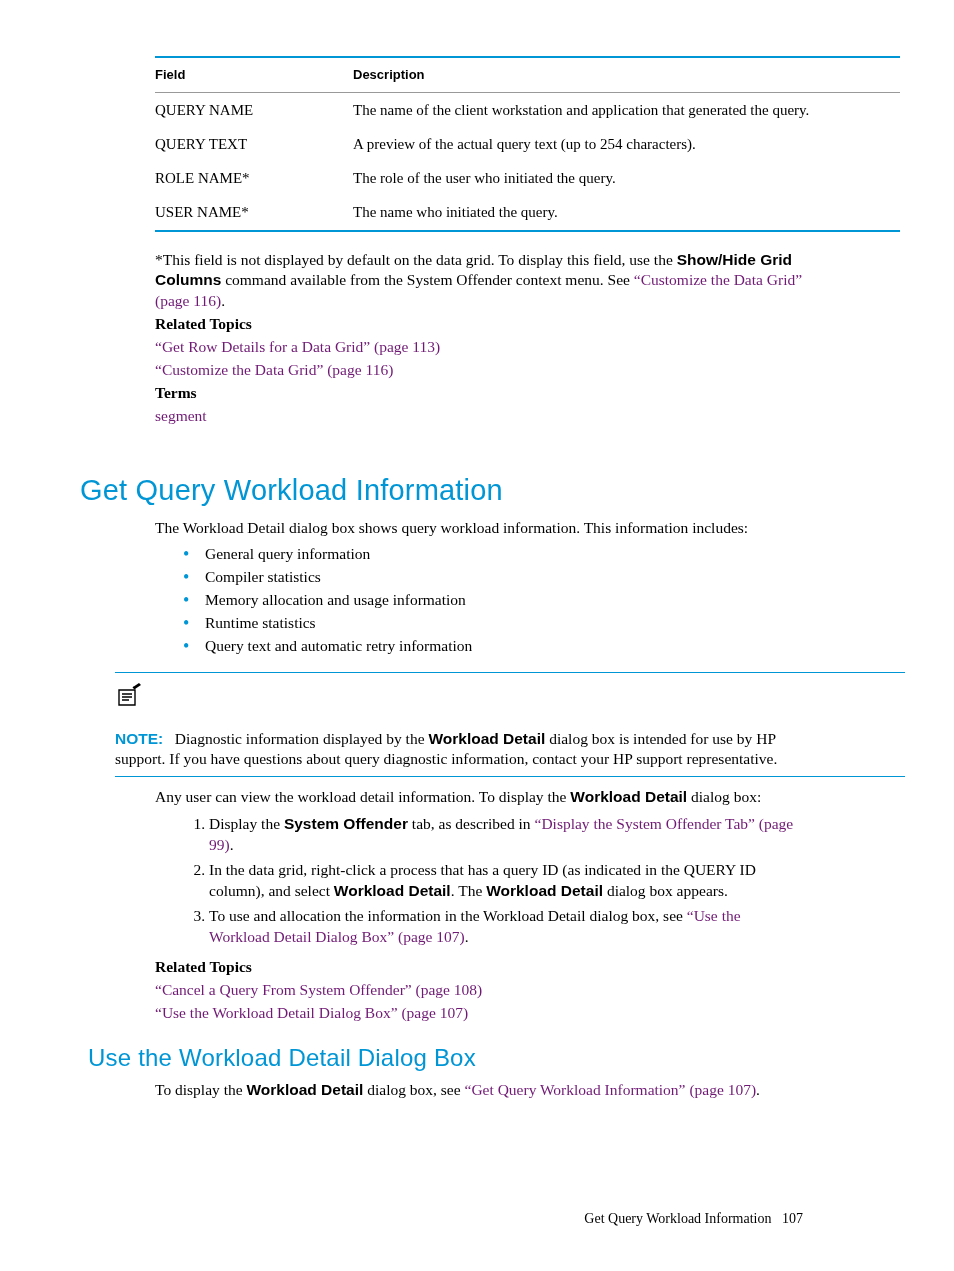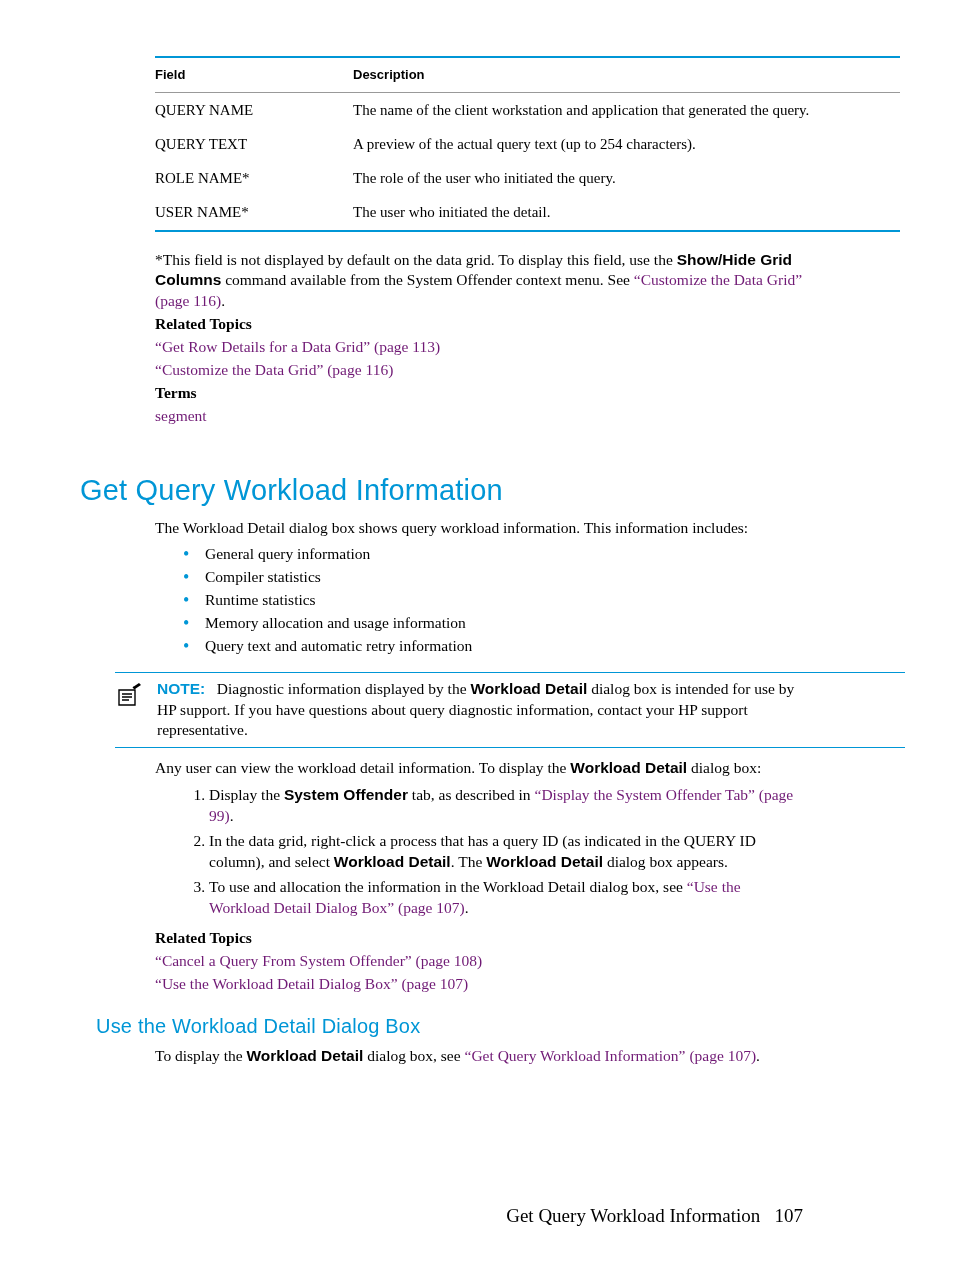--- a/index.html
+++ b/index.html
@@ -51,22 +51,22 @@
     font-weight: 300;
     color: #0096d6;
     font-size: 29px;
     margin: 44px 0 8px 20px;
     letter-spacing: 0.2px;
   }
   h2.subsection {
     font-family: Arial, Helvetica, sans-serif;
     font-weight: 300;
     color: #0096d6;
-    font-size: 20px;
-    margin: 18px 0 6px 36px;
+    font-size: 24px;
+    margin: 18px 0 6px 28px;
     letter-spacing: 0.2px;
   }
   ul.bullets {
     margin: 4px 0 11px 0;
     padding-left: 50px;
     list-style: none;
   }
   ul.bullets li {
     position: relative;
     padding: 1px 0;
@@ -86,20 +86,21 @@
   .note-rule {
     border: none;
     border-top: 1.5px solid #0096d6;
     margin: 0 0 6px 0;
     width: 790px;
   }
   .note-row {
     display: flex;
     align-items: flex-start;
     gap: 14px;
+    flex-direction: column;
   }
   .note-icon {
     flex: 0 0 28px;
     margin-top: 2px;
   }
   .note-text { flex: 1; }
   .note-label {
     font-family: Arial, Helvetica, sans-serif;
     font-weight: bold;
     color: #0096d6;
@@ -108,21 +109,21 @@
     margin: 5px 0 0 0;
     padding-left: 54px;
   }
   ol.steps li {
     padding: 1px 0 3px 0;
   }
   .footer {
     position: absolute;
     bottom: 42px;
     right: 60px;
-    font-size: 19px;
+    font-size: 14px;
   }
 </style>
 </head>
 <body>
 
 <div class="page">
 
   <table class="field-table">
     <thead>
       <tr>
@@ -138,21 +139,21 @@
       <tr>
         <td>QUERY TEXT</td>
         <td>A preview of the actual query text (up to 254 characters).</td>
       </tr>
       <tr>
         <td>ROLE NAME*</td>
         <td>The role of the user who initiated the query.</td>
       </tr>
       <tr>
         <td>USER NAME*</td>
-        <td>The user who initiated the detail.</td>
+        <td>The name who initiated the query.</td>
       </tr>
     </tbody>
   </table>
 
   <div class="body-block">
     <p>
       <span>*This field is not displayed by default on the data grid. To display this field, use the </span><span class="sans-bold">Show/Hide Grid Columns</span><span> command available from the System Offender context menu. See </span><a href="#" class="xref">“Customize the Data Grid” (page 116)</a><span>.</span>
     </p>
     <p class="bold">Related Topics</p>
     <p><a href="#" class="xref">“Get Row Details for a Data Grid” (page 113)</a></p>
@@ -161,22 +162,22 @@
     <p><a href="#" class="xref">segment</a></p>
   </div>
 
   <h1 class="section">Get Query Workload Information</h1>
 
   <div class="body-block" style="margin-top:4px;">
     <p>The Workload Detail dialog box shows query workload information. This information includes:</p>
     <ul class="bullets">
       <li>General query information</li>
       <li>Compiler statistics</li>
+      <li>Memory allocation and usage information</li>
       <li>Runtime statistics</li>
-      <li>Memory allocation and usage information</li>
       <li>Query text and automatic retry information</li>
     </ul>
   </div>
 
   <div class="note-container">
     <hr class="note-rule">
     <div class="note-row">
       <div class="note-icon">
         <svg width="28" height="28" viewBox="0 0 28 28">
           <g fill="none" stroke="#000" stroke-width="1.4">

